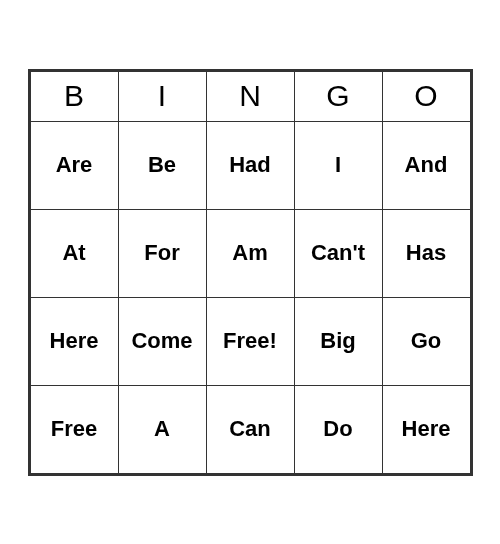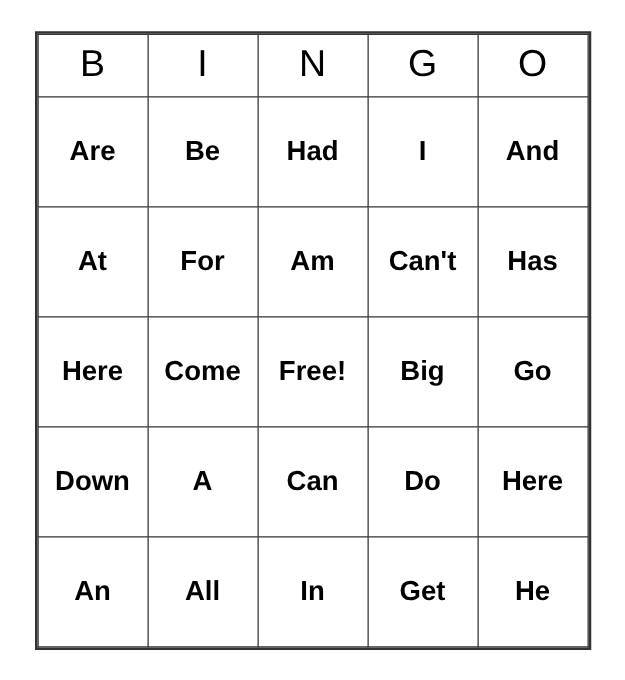--- a/index.html
+++ b/index.html
@@ -68,28 +68,21 @@
           <td>Has</td>
         </tr>
         <tr>
           <td>Here</td>
           <td>Come</td>
           <td class="free-cell">Free!</td>
           <td>Big</td>
           <td>Go</td>
         </tr>
         <tr>
-          <td>Down</td>
+          <td>Free</td>
           <td>A</td>
           <td>Can</td>
           <td>Do</td>
           <td>Here</td>
-        </tr>
-        <tr>
-          <td>An</td>
-          <td>All</td>
-          <td>In</td>
-          <td>Get</td>
-          <td>He</td>
         </tr>
       </tbody>
   </table>
 </div>
 
 </body></html>

